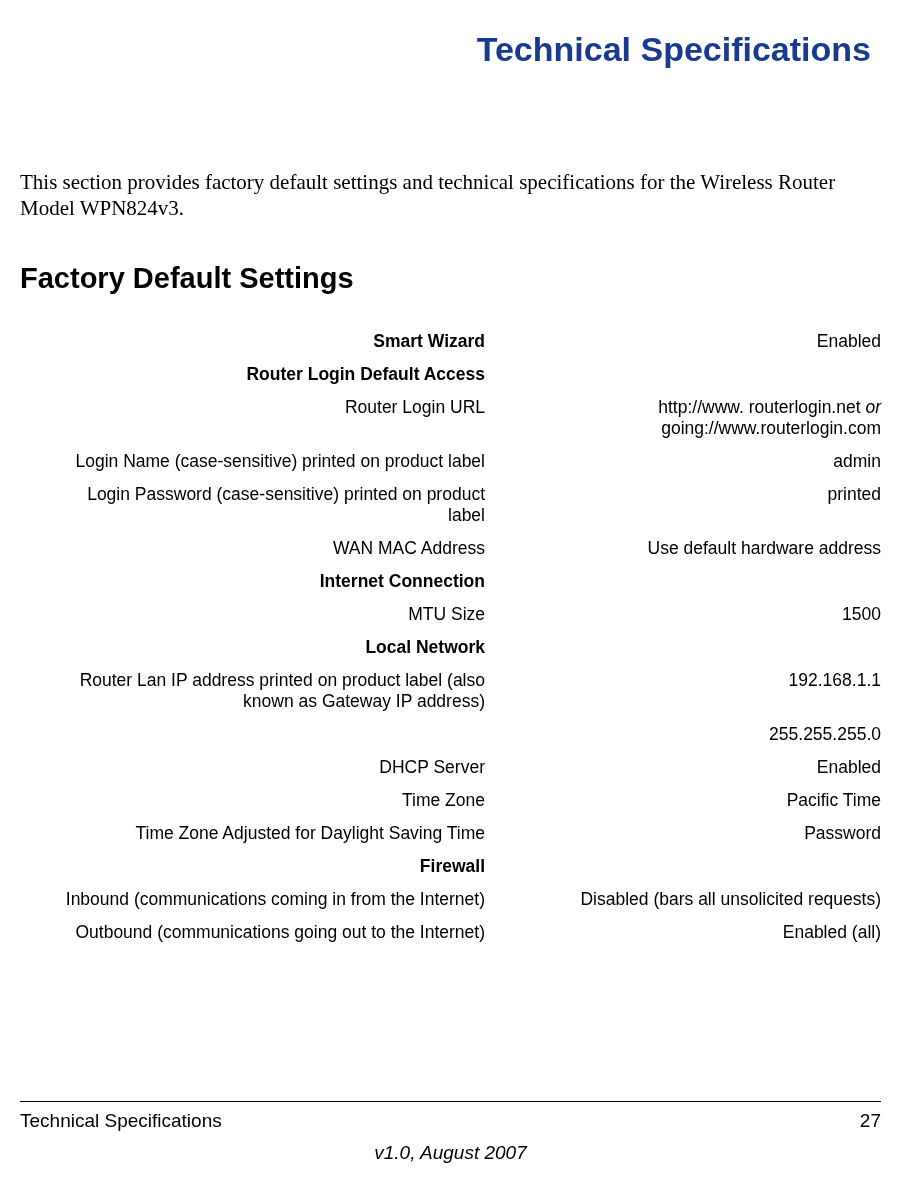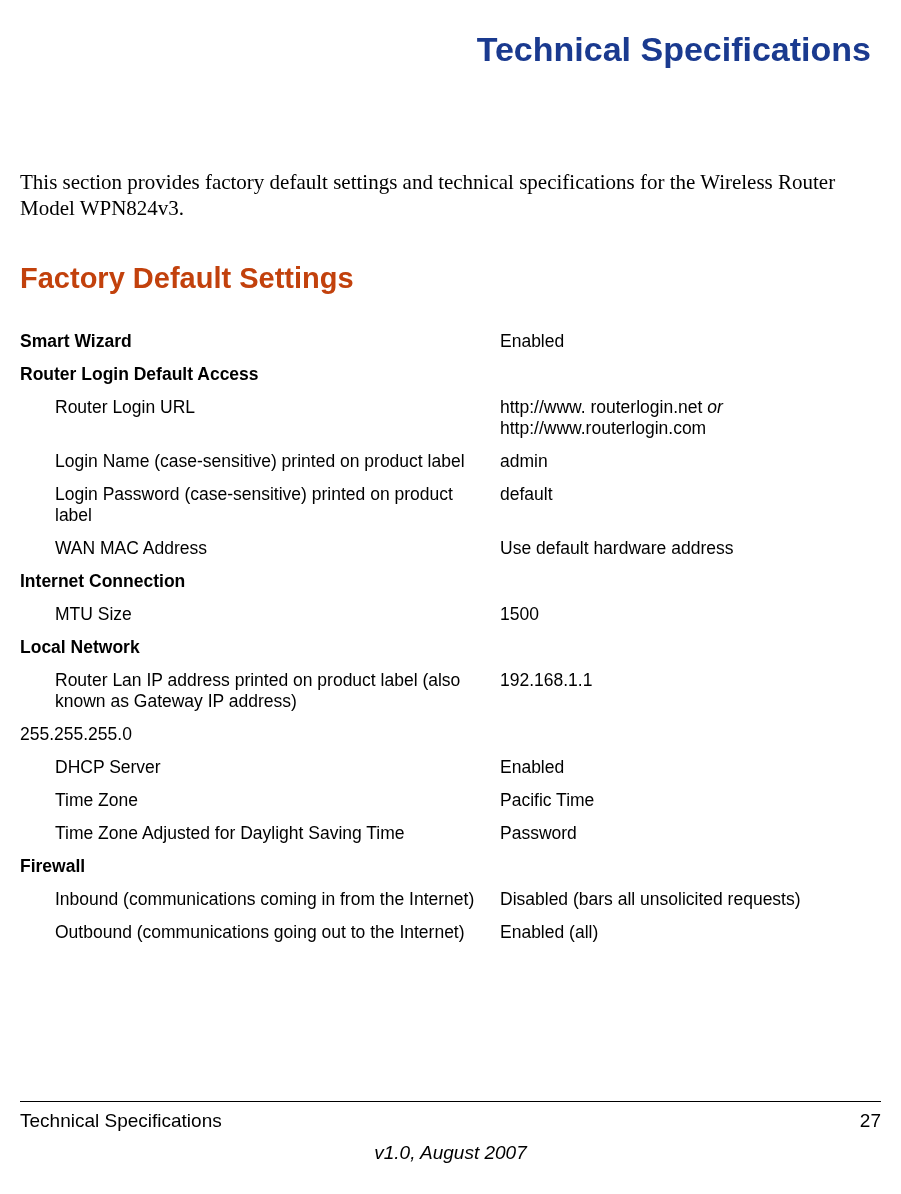--- a/index.html
+++ b/index.html
@@ -24,28 +24,29 @@
       margin-right: 10px;
       margin-bottom: 100px;
     }
     .intro {
       font-family: "Times New Roman", Times, serif;
       font-size: 21px;
       line-height: 1.25;
       margin-bottom: 40px;
     }
     .section-heading {
-      color: #c2410c;
+      color: #000000;
       font-size: 29px;
       font-weight: bold;
       margin-bottom: 30px;
     }
     .settings-table {
       width: 100%;
       font-size: 17.5px;
+      text-align: right;
     }
     .row {
       display: flex;
       padding: 6px 0;
     }
     .col-label {
       width: 480px;
       padding-right: 15px;
     }
     .col-value {
@@ -102,32 +103,32 @@
 
   <div class="row">
     <div class="col-label bold">Router Login Default Access</div>
     <div class="col-value"></div>
   </div>
 
   <div class="row">
     <div class="col-label indent">Router Login URL</div>
     <div class="col-value">
       <span>http://www. routerlogin.net </span><span class="italic">or</span><br>
-      <span>http://www.routerlogin.com</span>
+      <span>going://www.routerlogin.com</span>
     </div>
   </div>
 
   <div class="row">
     <div class="col-label indent">Login Name (case-sensitive) printed on product label</div>
     <div class="col-value">admin</div>
   </div>
 
   <div class="row">
     <div class="col-label indent">Login Password (case-sensitive) printed on product label</div>
-    <div class="col-value">default</div>
+    <div class="col-value">printed</div>
   </div>
 
   <div class="row">
     <div class="col-label indent">WAN MAC Address</div>
     <div class="col-value">Use default hardware address</div>
   </div>
 
   <div class="row">
     <div class="col-label bold">Internet Connection</div>
     <div class="col-value"></div>

